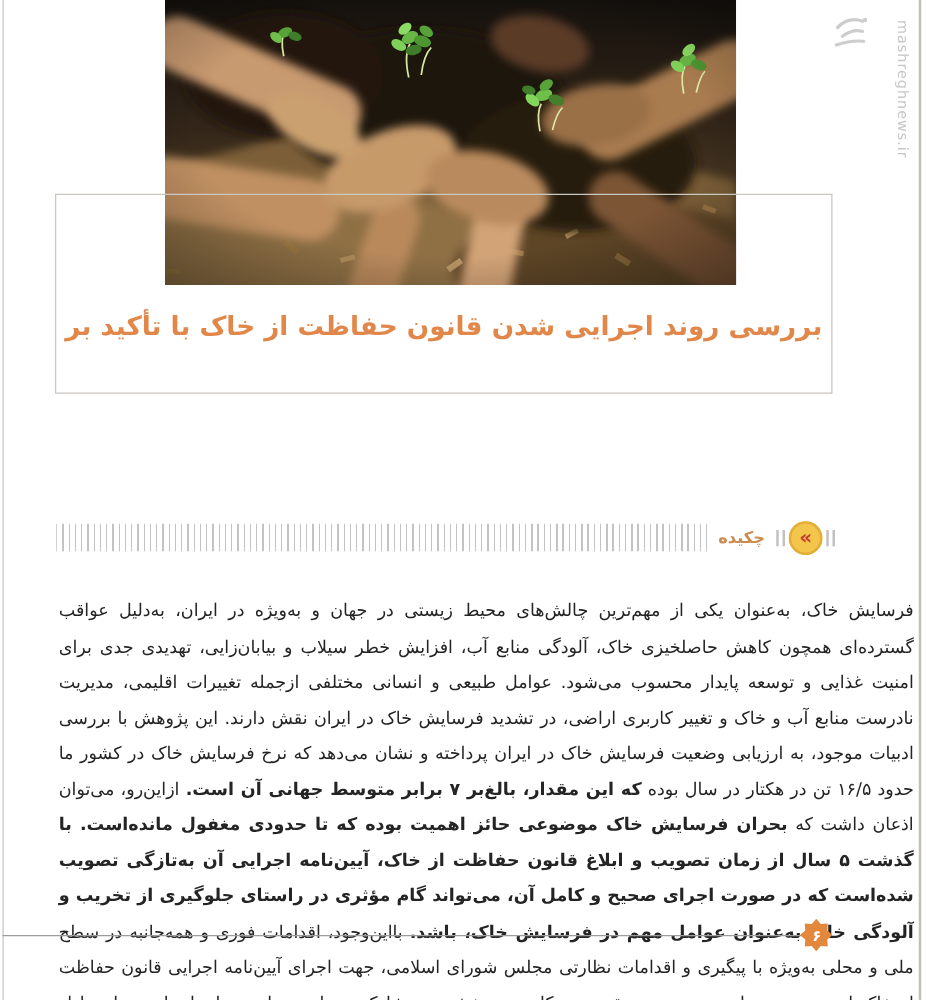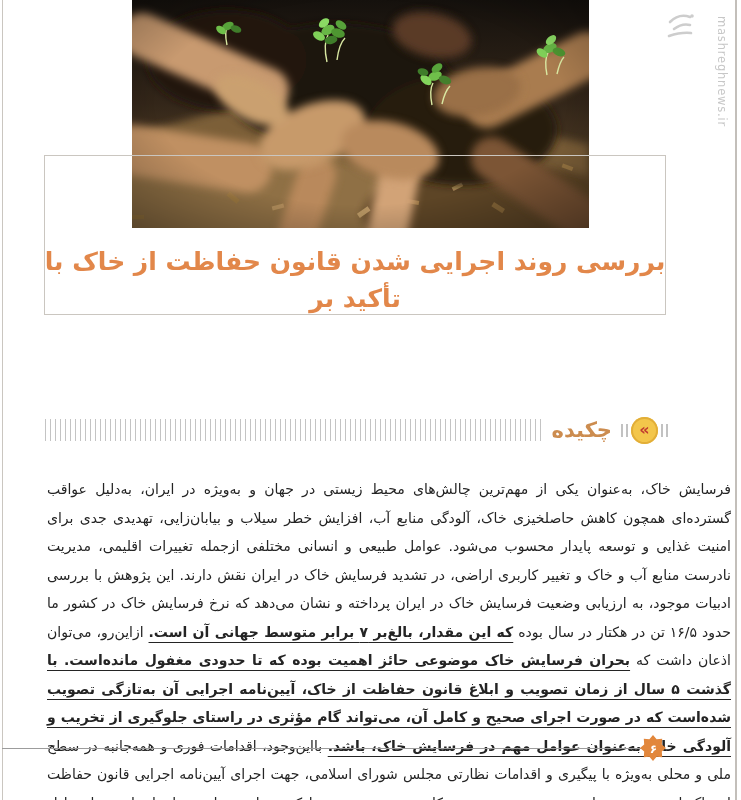--- a/index.html
+++ b/index.html
@@ -37,54 +37,54 @@
   .hero svg{display:block;}
 
   
   .title-box{
     position:absolute;left:44px;top:155px;width:620px;height:158px;
     border:1px solid var(--border_gray);background:transparent;
   }
   .article-title{
     position:absolute;left:44px;top:243px;width:622px;
     text-align:center;color:var(--accent_orange);
-    font-weight:bold;font-size:25px;line-height:37px;
+    font-weight:bold;font-size:21px;line-height:37px;
     direction:rtl;
   }
 
   
   .abs-header{
     position:absolute;left:45px;top:416px;width:623px;height:28px;
     direction:rtl;display:flex;align-items:center;gap:9px;
   }
   .icon-cluster{display:flex;align-items:center;gap:3px;direction:ltr;}
   .tick{width:2px;height:13px;background:#c2c2c2;display:inline-block;}
   .chev-circle{
     width:27px;height:27px;border-radius:50%;
     background:var(--gold_circle);
     box-shadow:inset 0 0 0 2px var(--gold_ring);
     color:var(--chevron_red);font-weight:bold;font-size:16px;
     display:flex;align-items:center;justify-content:center;line-height:1;
     padding-bottom:1px;box-sizing:border-box;
   }
-  .abs-label{color:var(--label_orange);font-size:21px;font-weight:bold;white-space:nowrap;}
+  .abs-label{color:var(--label_orange);font-size:13px;font-weight:bold;white-space:nowrap;}
   .stripe-band{
     flex:1;height:22px;
     background:repeating-linear-gradient(to right,var(--stripe_gray) 0,var(--stripe_gray) 1px,transparent 1px,transparent 5px);
     opacity:.85;
   }
 
   
   .abstract-body{
     position:absolute;left:47px;top:461px;width:684px;
     direction:rtl;text-align:justify;
     color:var(--text_dark);font-size:14px;line-height:28.5px;
   }
   .abstract-body .bold_underline{
-    font-weight:bold;text-decoration:underline;
+    font-weight:bold;
     text-underline-offset:5px;text-decoration-thickness:1.2px;
   }
 
   
   .footer-rule{position:absolute;left:2px;top:748px;width:639px;height:1px;background:var(--rule_gray);}
   .page-badge{position:absolute;left:640px;top:735px;width:27px;height:27px;}
   .page-badge svg{position:absolute;left:0;top:0;}
   .page-badge .num{
     position:absolute;left:0;top:0;width:27px;height:27px;
     display:flex;align-items:center;justify-content:center;

